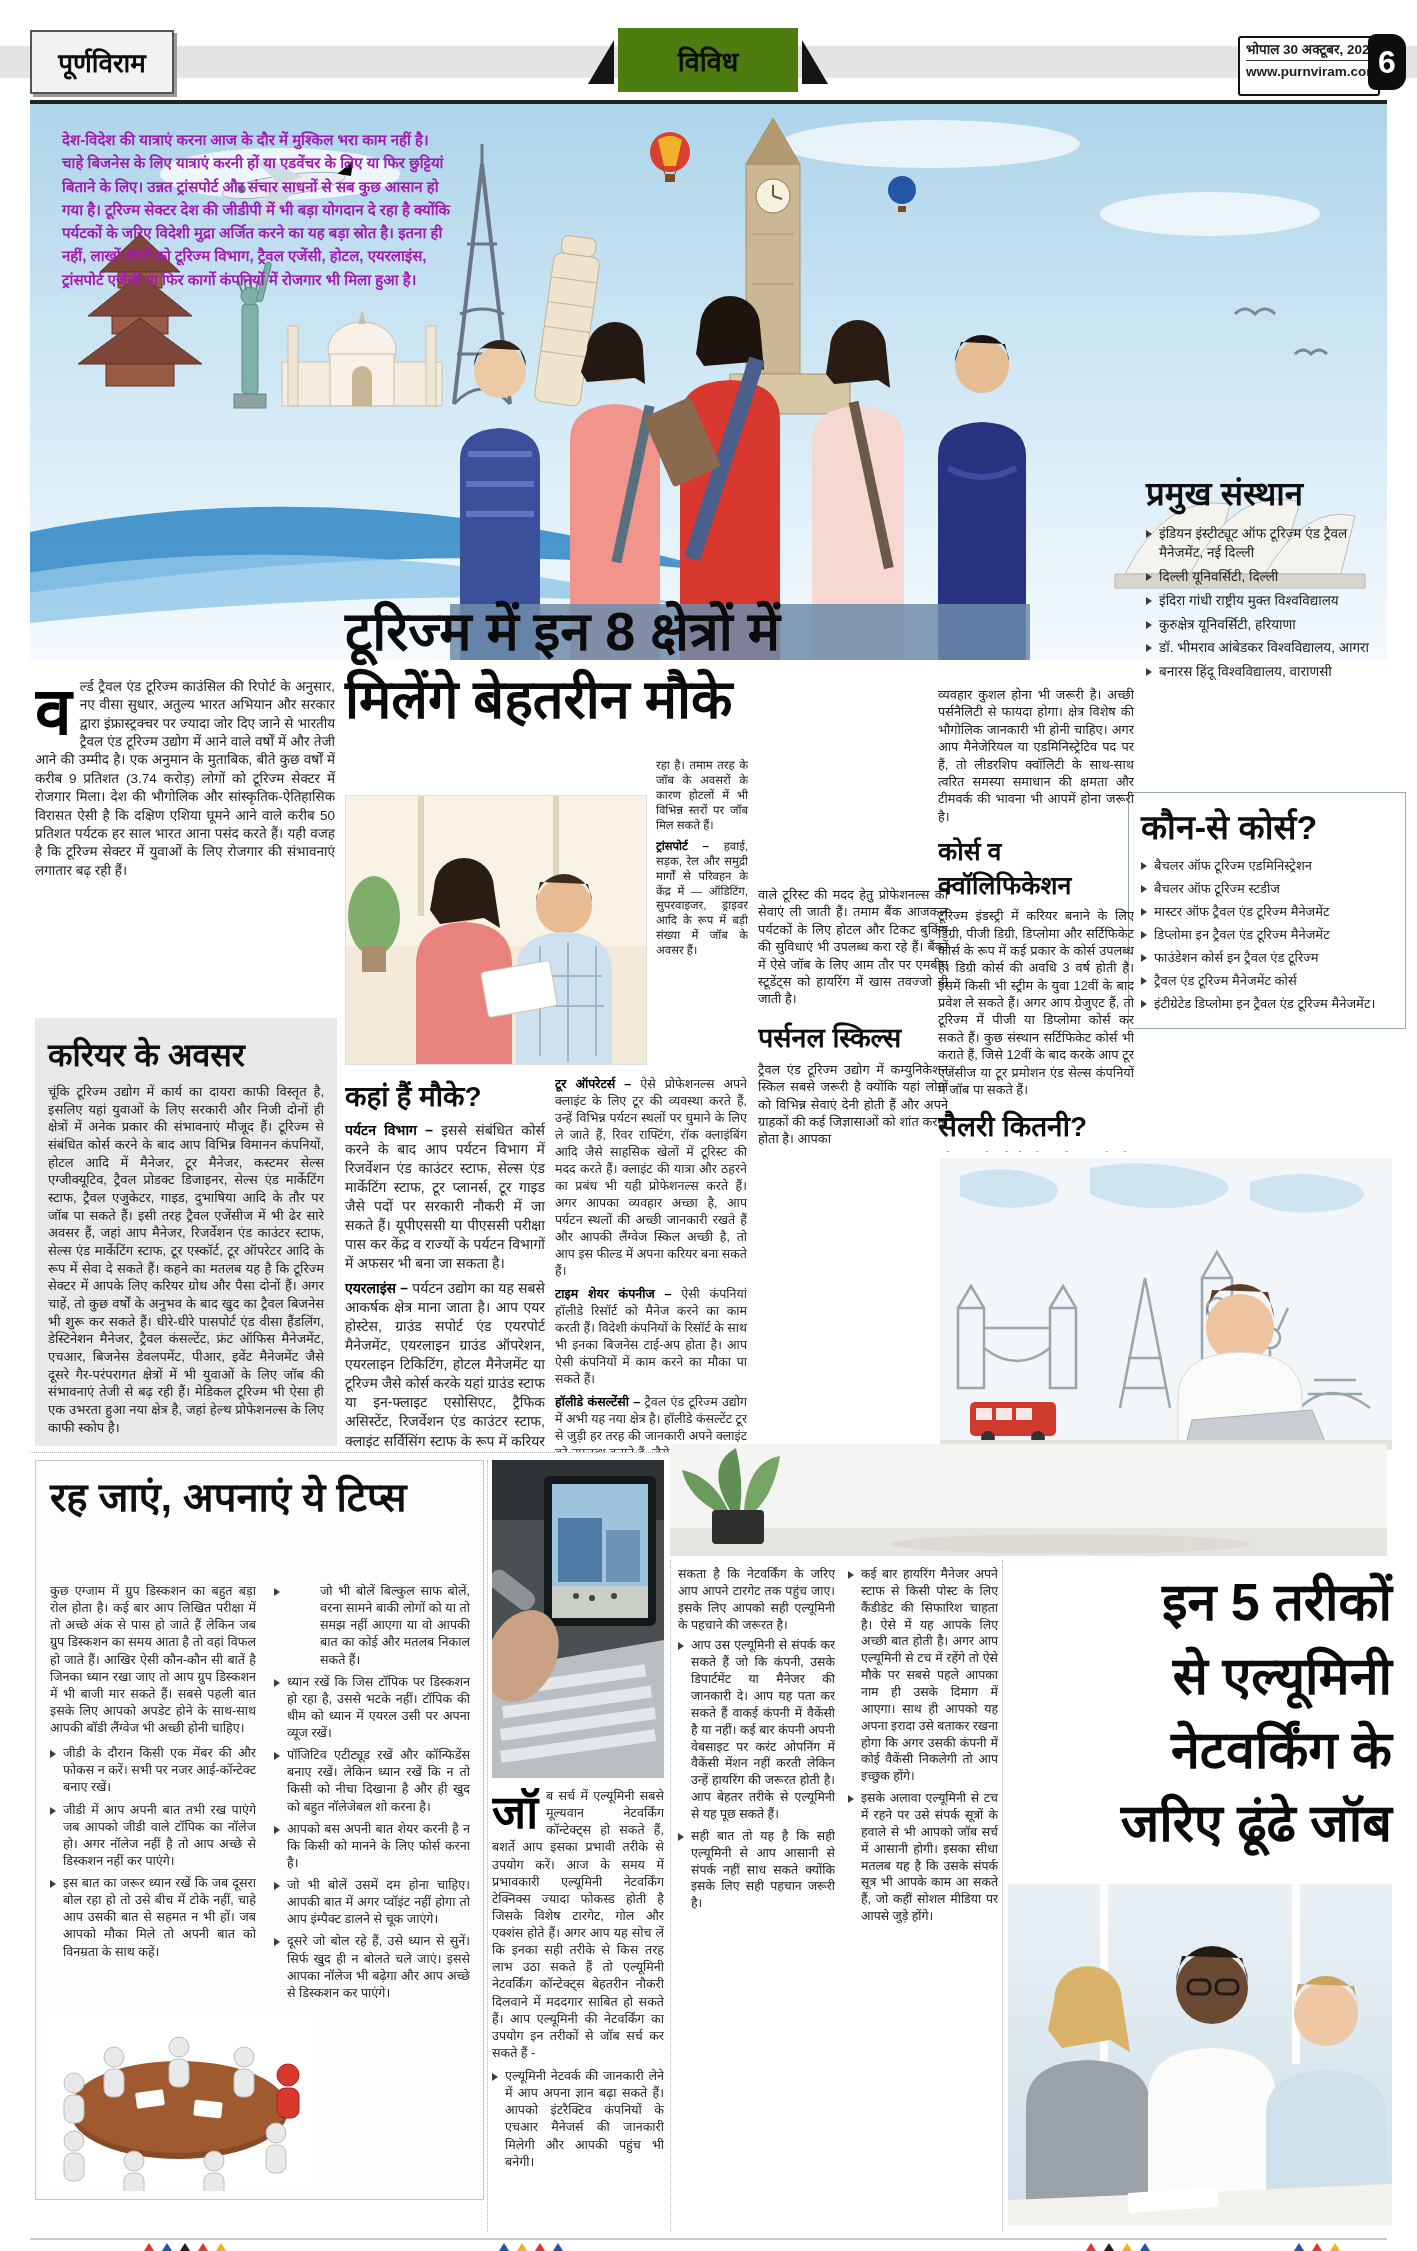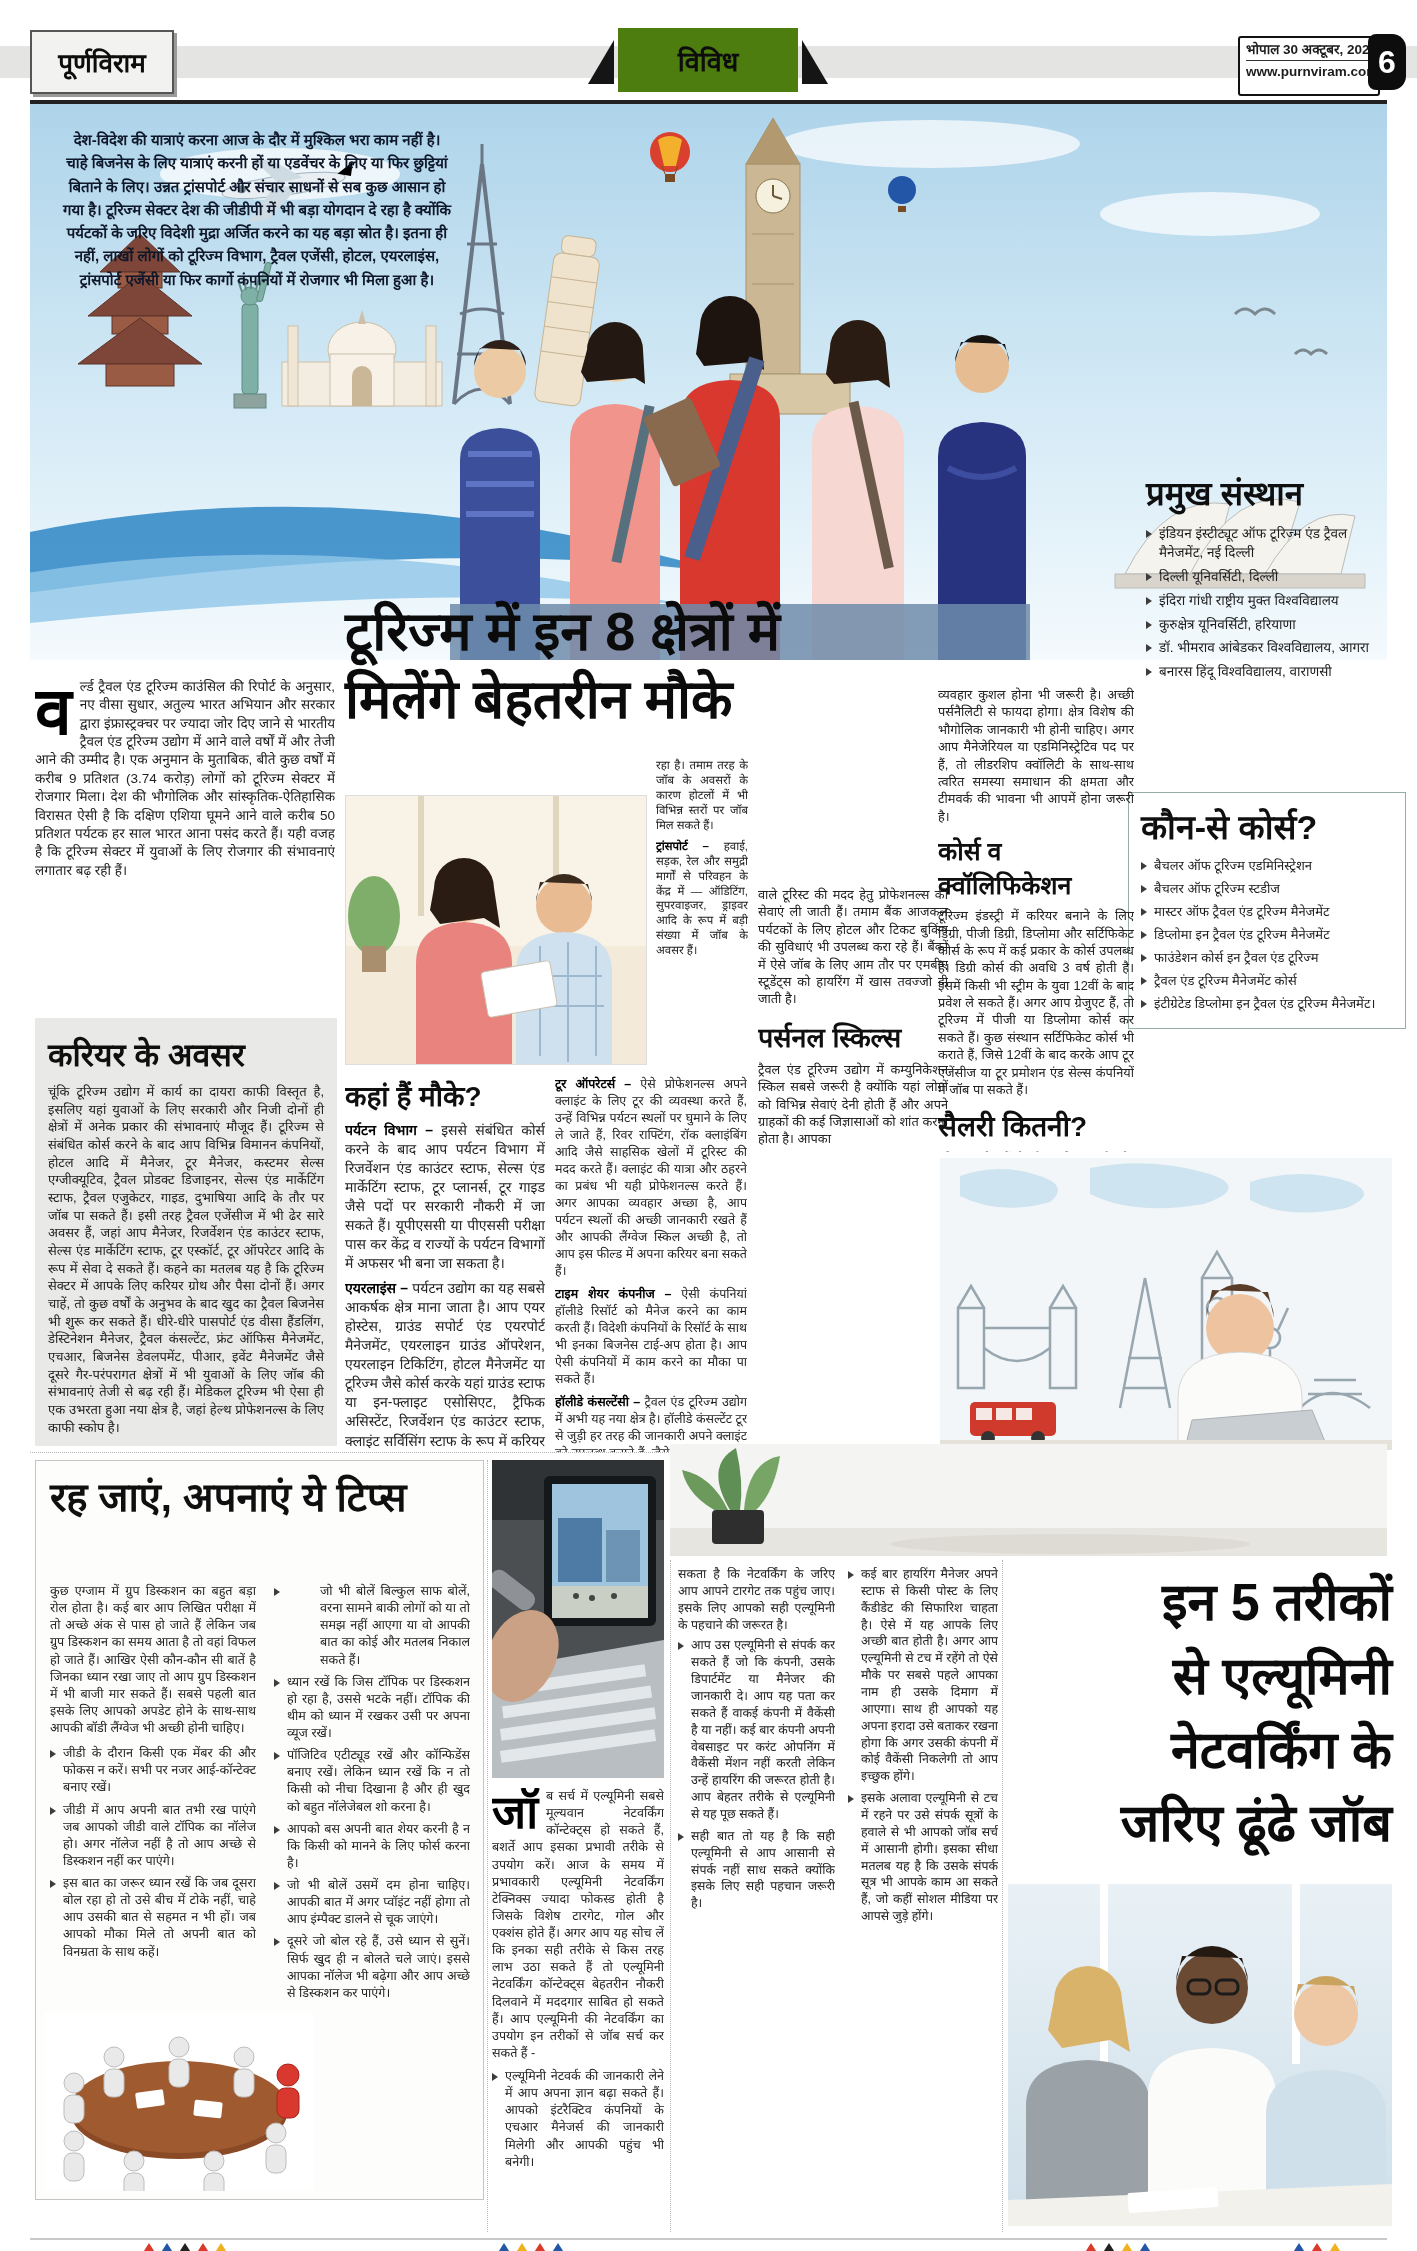--- a/index.html
+++ b/index.html
@@ -187,21 +187,21 @@
             <path d="M925 258 a27 27 0 0 1 54 0 l-4 -18 -44 -2 Z" fill="#171310"></path>
           <path d="M908 556 v-204 q0 -32 44 -34 q44 2 44 34 v204 Z" fill="#27337e"></path>
           <path d="M918 364 q34 18 68 0" stroke="#3d4da0" stroke-width="6" fill="none"></path>
         </g>
 
         <rect x="420" y="500" width="580" height="56" fill="#6f8cab" opacity="0.85"></rect>
       </g>
     </svg>
   </div>
 
-  <div class="abs" style="left:62px;top:128px;width:390px;font-size:15px;line-height:1.55;font-weight:700;color:#0f172a;text-align:center;">
+  <div class="abs" style="left:62px;top:128px;width:390px;font-size:15px;line-height:1.55;font-weight:700;color:#a21caf;">
     <span>देश-विदेश की यात्राएं करना आज के दौर में मुश्किल भरा काम नहीं है। चाहे बिजनेस के लिए यात्राएं करनी हों या एडवेंचर के लिए या फिर छुट्टियां बिताने के लिए। उन्नत ट्रांसपोर्ट और संचार साधनों से सब कुछ आसान हो गया है। टूरिज्म सेक्टर देश की जीडीपी में भी बड़ा योगदान दे रहा है क्योंकि पर्यटकों के जरिए विदेशी मुद्रा अर्जित करने का यह बड़ा स्रोत है। इतना ही नहीं, लाखों लोगों को टूरिज्म विभाग, ट्रैवल एजेंसी, होटल, एयरलाइंस, ट्रांसपोर्ट एजेंसी या फिर कार्गो कंपनियों में रोजगार भी मिला हुआ है।</span>
   </div>
 
   <div class="abs" style="left:345px;top:598px;width:600px;">
     <div style="font-size:54px;font-weight:800;color:#0b0b0b;line-height:1.25;">टूरिज्म में इन 8 क्षेत्रों में</div>
     <div style="font-size:54px;font-weight:800;color:#0b0b0b;line-height:1.25;">मिलेंगे बेहतरीन मौके</div>
   </div>
 
   <div class="abs" style="left:1146px;top:470px;width:246px;">
     <div class="sec-head" style="font-size:33px;margin-bottom:10px;">प्रमुख संस्थान</div>
@@ -457,21 +457,21 @@
       </svg>
     </div>
 
     <div class="abs" style="left:238px;top:122px;width:196px;height:606px;overflow:hidden;">
       <div class="li-row body-txt" style="font-size:12.6px;gap:33px;">
           <span class="blt"></span>
           <span>जो भी बोलें बिल्कुल साफ बोलें, वरना सामने बाकी लोगों को या तो समझ नहीं आएगा या वो आपकी बात का कोई और मतलब निकाल सकते हैं।</span>
         </div>
       <div class="li-row body-txt" style="font-size:12.6px;">
           <span class="blt"></span>
-          <span>ध्यान रखें कि जिस टॉपिक पर डिस्कशन हो रहा है, उससे भटके नहीं। टॉपिक की थीम को ध्यान में रखकर उसी पर अपना व्यूज रखें।</span>
+          <span>ध्यान रखें कि जिस टॉपिक पर डिस्कशन हो रहा है, उससे भटके नहीं। टॉपिक की थीम को ध्यान में एयरल उसी पर अपना व्यूज रखें।</span>
         </div>
       <div class="li-row body-txt" style="font-size:12.6px;">
           <span class="blt"></span>
           <span>पॉजिटिव एटीट्यूड रखें और कॉन्फिडेंस बनाए रखें। लेकिन ध्यान रखें कि न तो किसी को नीचा दिखाना है और ही खुद को बहुत नॉलेजेबल शो करना है।</span>
         </div>
       <div class="li-row body-txt" style="font-size:12.6px;">
           <span class="blt"></span>
           <span>आपको बस अपनी बात शेयर करनी है न कि किसी को मानने के लिए फोर्स करना है।</span>
         </div>
       <div class="li-row body-txt" style="font-size:12.6px;">

